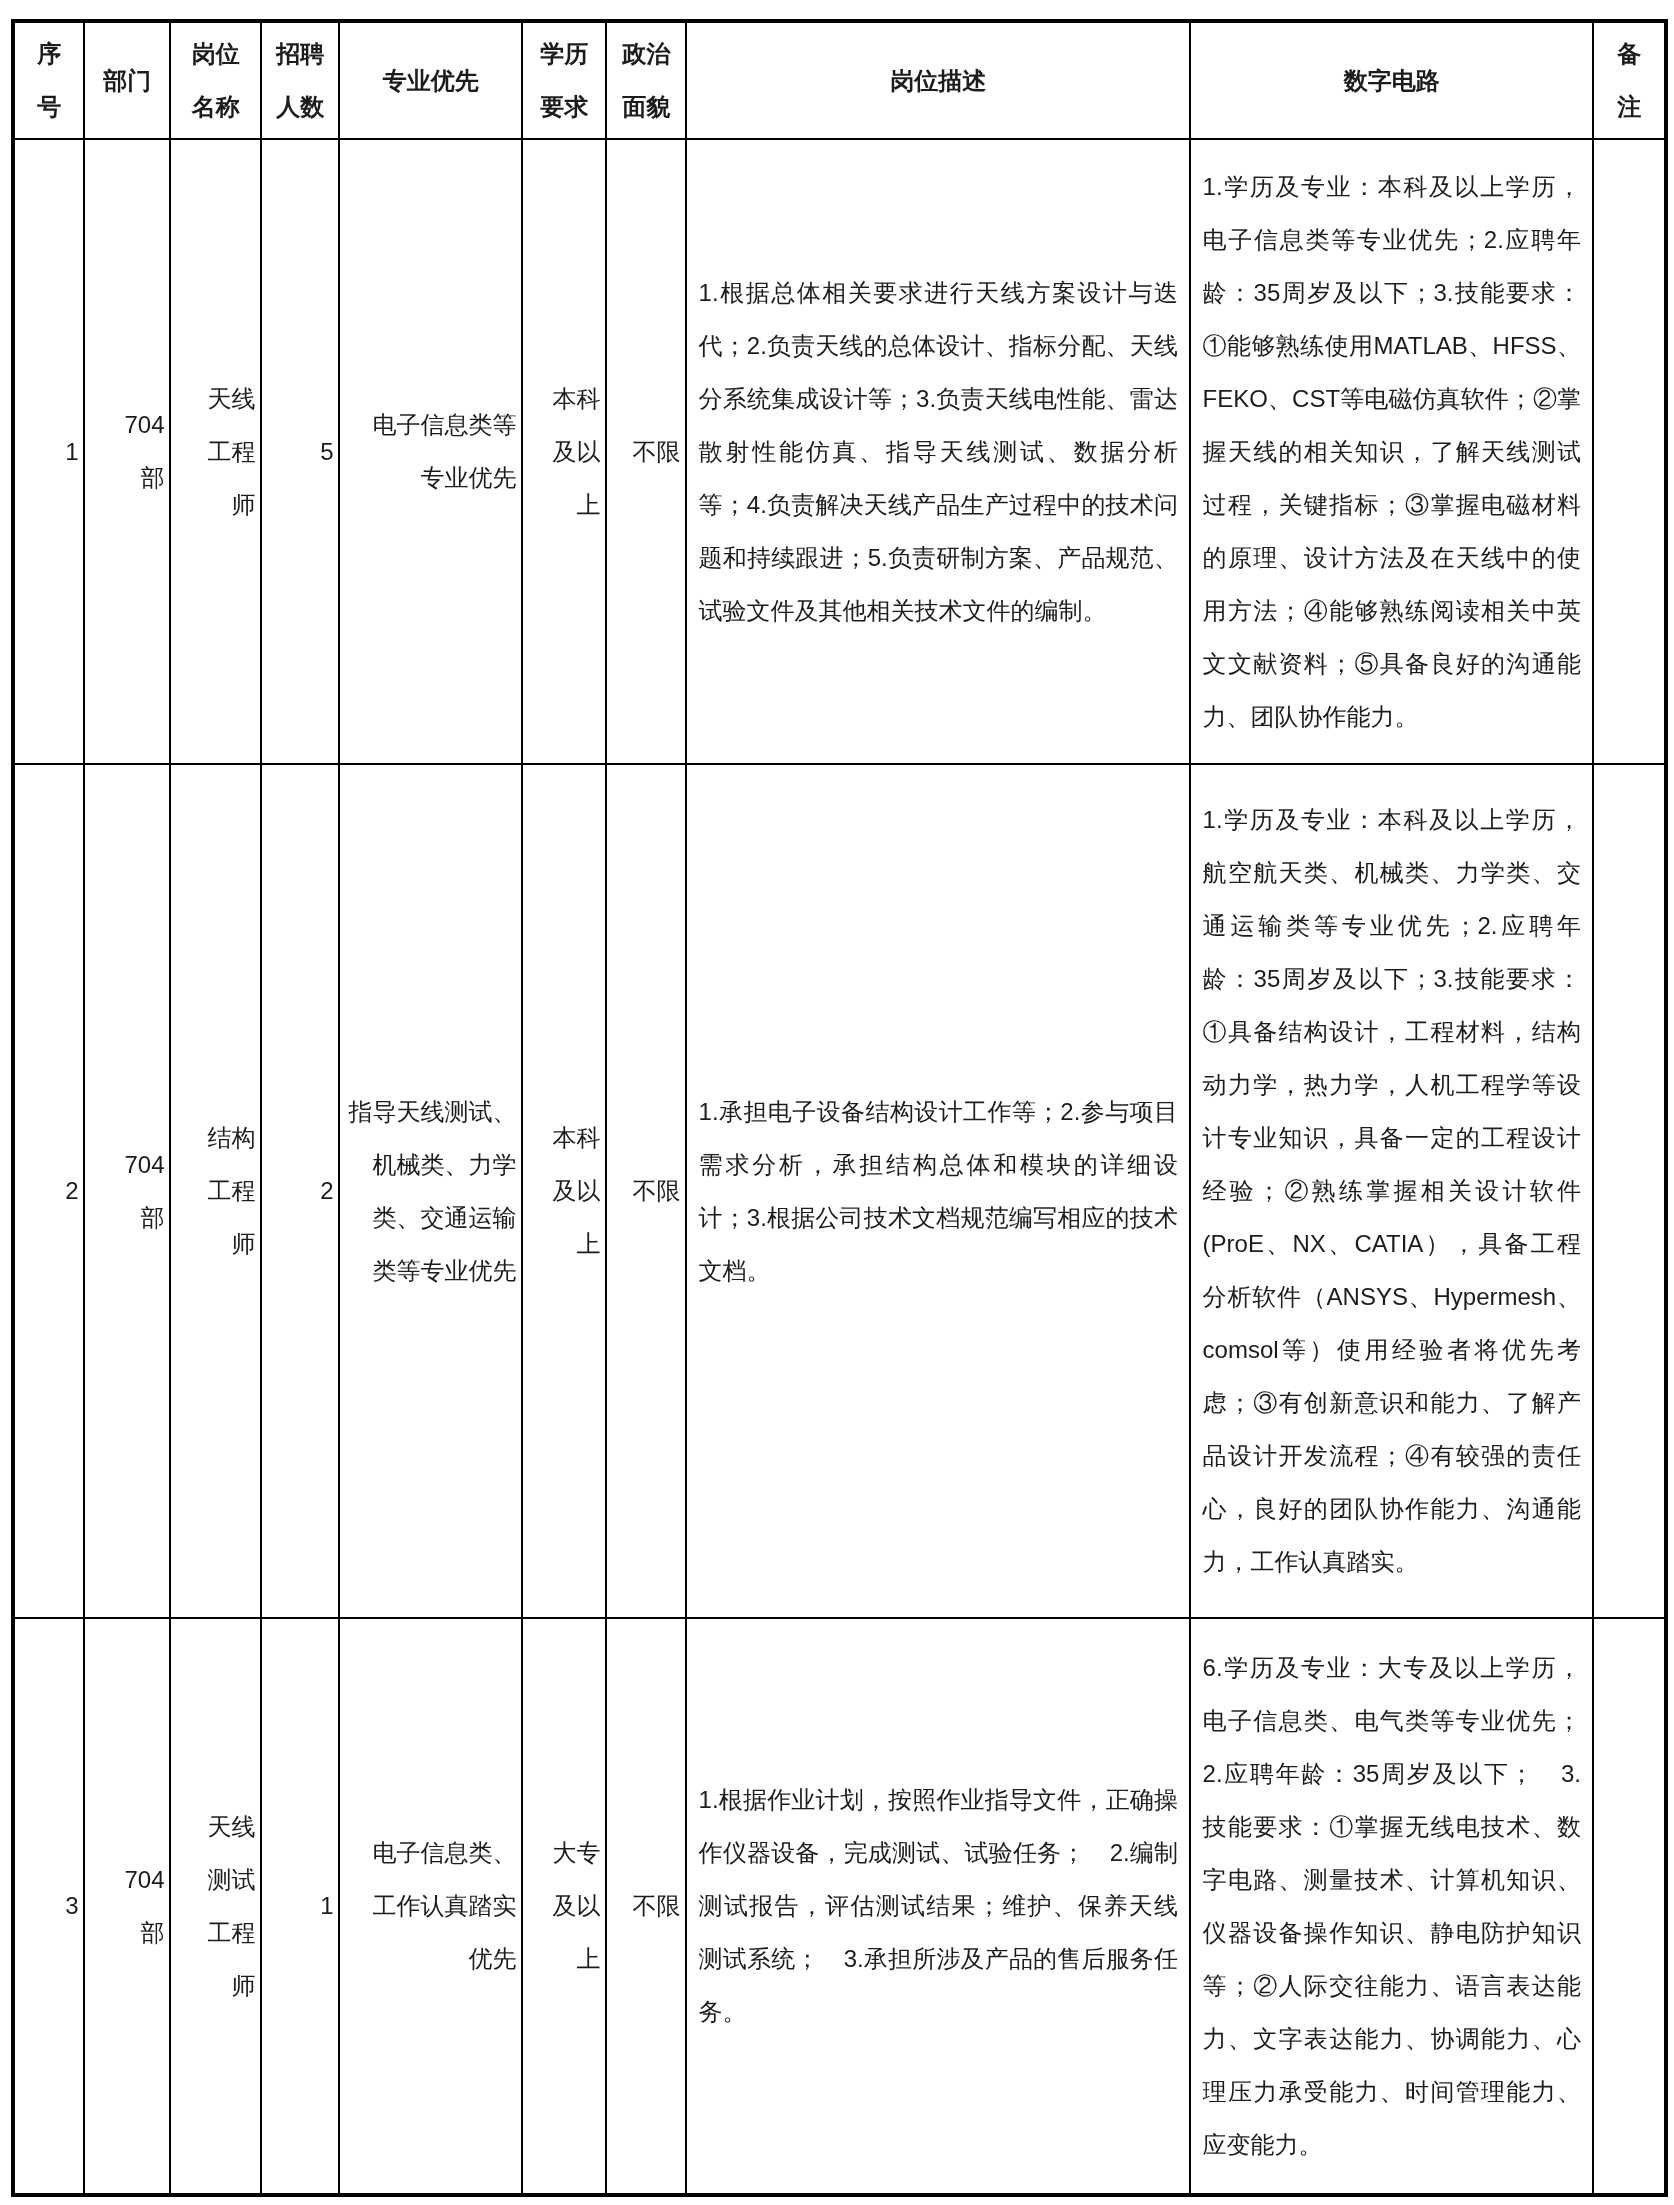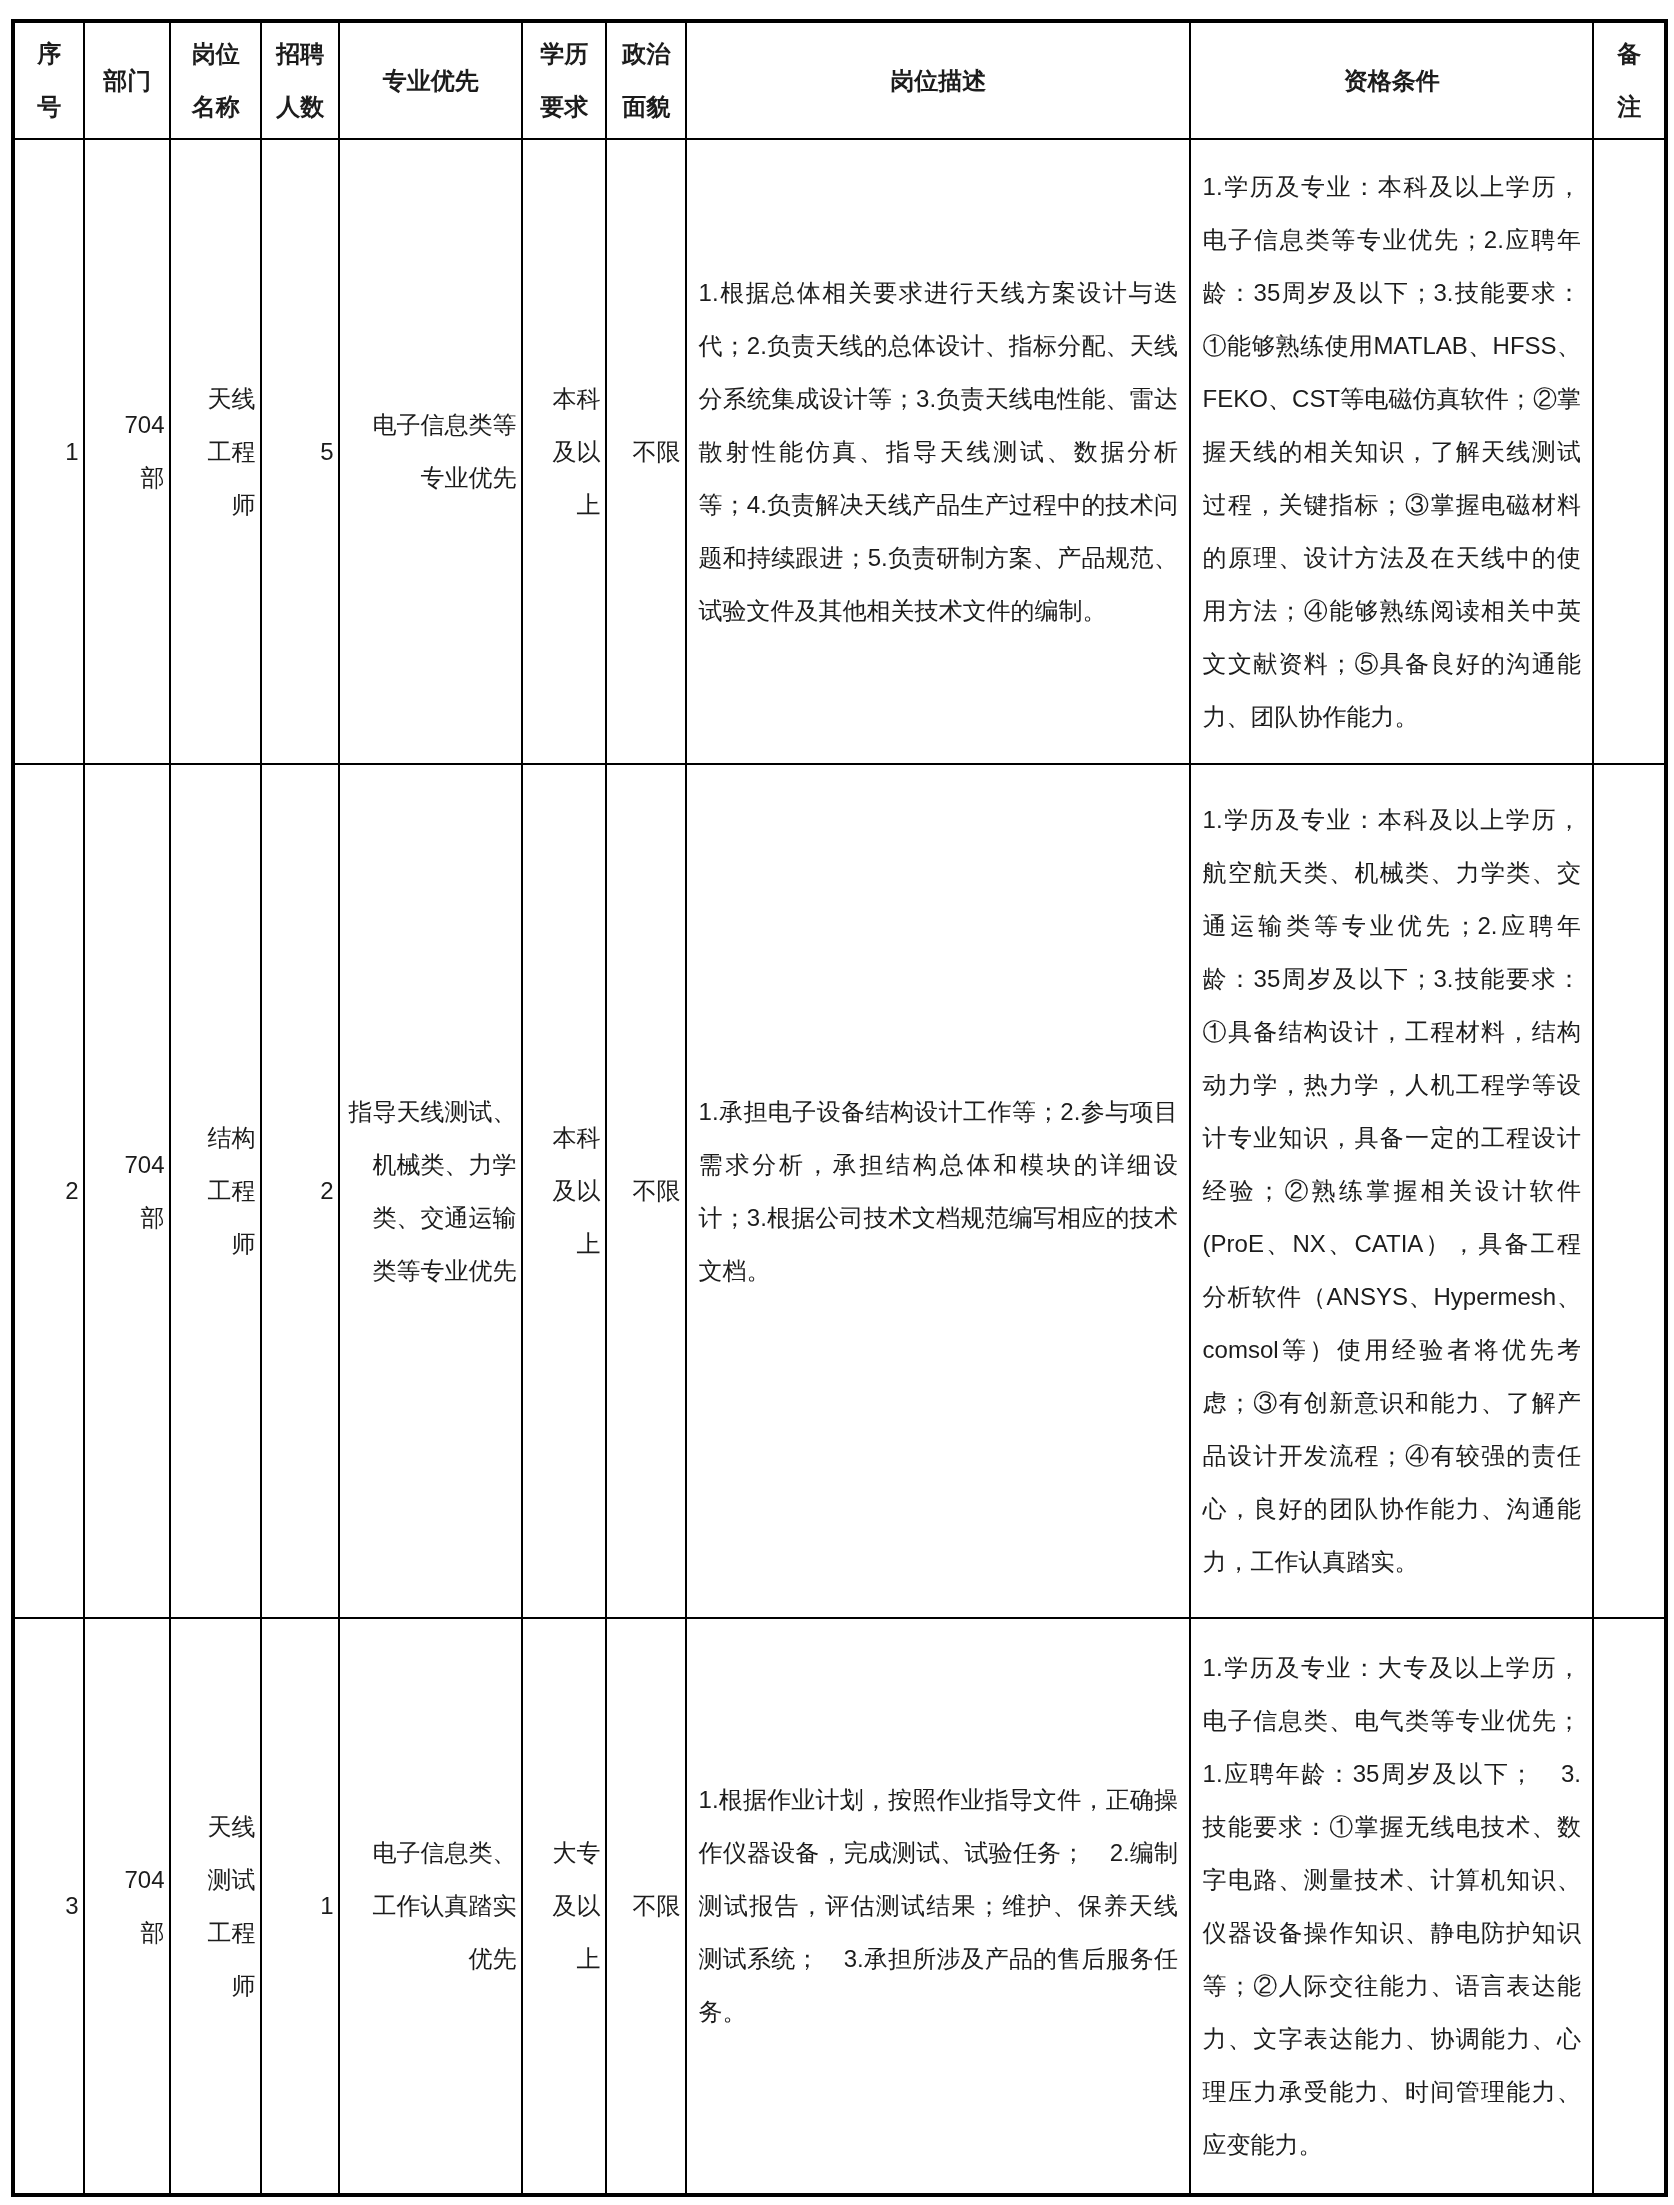--- a/index.html
+++ b/index.html
@@ -78,21 +78,21 @@
         <th>岗位
 名称</th>
         <th>招聘
 人数</th>
         <th>专业优先</th>
         <th>学历
 要求</th>
         <th>政治
 面貌</th>
         <th>岗位描述</th>
-        <th>资格条件</th>
+        <th>数字电路</th>
         <th>备
 注</th>
       </tr>
     </thead>
     <tbody>
       <tr class="row-1">
         <td class="c">1</td>
         <td class="c">704
 部</td>
         <td class="c">天线
@@ -139,19 +139,19 @@
 师</td>
         <td class="c">1</td>
         <td class="c">电子信息类、
 工作认真踏实
 优先</td>
         <td class="c">大专
 及以
 上</td>
         <td class="c">不限</td>
         <td class="t">1.根据作业计划，按照作业指导文件，正确操作仪器设备，完成测试、试验任务；　2.编制测试报告，评估测试结果；维护、保养天线测试系统；　3.承担所涉及产品的售后服务任务。</td>
-        <td class="t">1.学历及专业：大专及以上学历，电子信息类、电气类等专业优先；　1.应聘年龄：35周岁及以下；　3.技能要求：①掌握无线电技术、数字电路、测量技术、计算机知识、仪器设备操作知识、静电防护知识等；②人际交往能力、语言表达能力、文字表达能力、协调能力、心理压力承受能力、时间管理能力、应变能力。</td>
+        <td class="t">6.学历及专业：大专及以上学历，电子信息类、电气类等专业优先；　2.应聘年龄：35周岁及以下；　3.技能要求：①掌握无线电技术、数字电路、测量技术、计算机知识、仪器设备操作知识、静电防护知识等；②人际交往能力、语言表达能力、文字表达能力、协调能力、心理压力承受能力、时间管理能力、应变能力。</td>
         <td class="c"></td>
       </tr>
     </tbody>
   </table>
 </div>
 
 
 </body></html>

